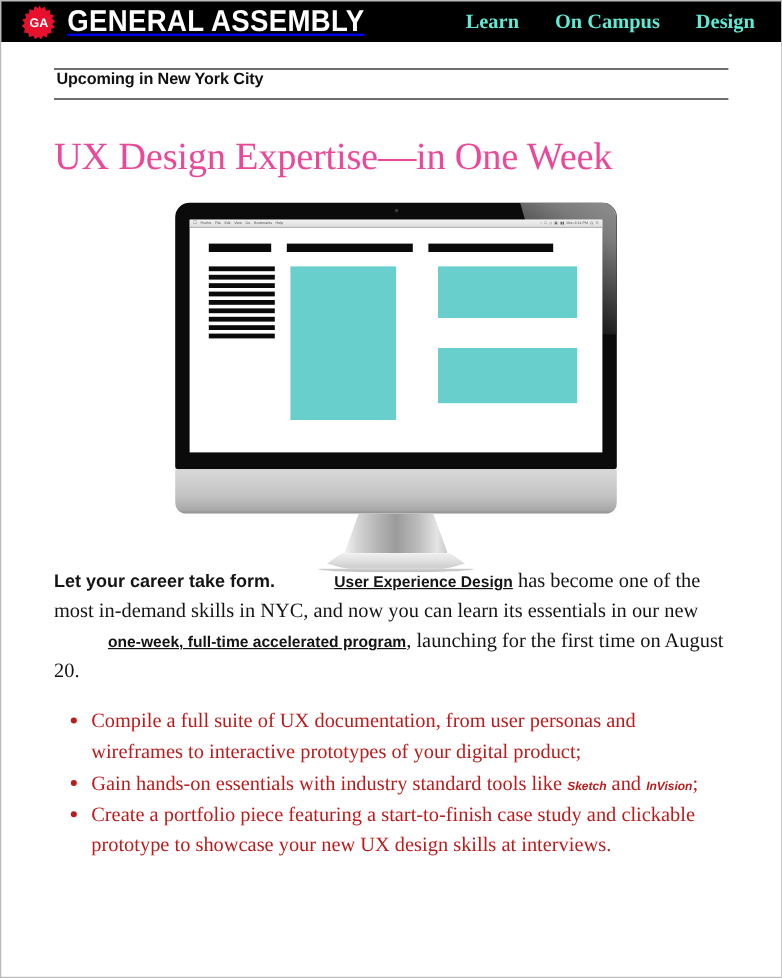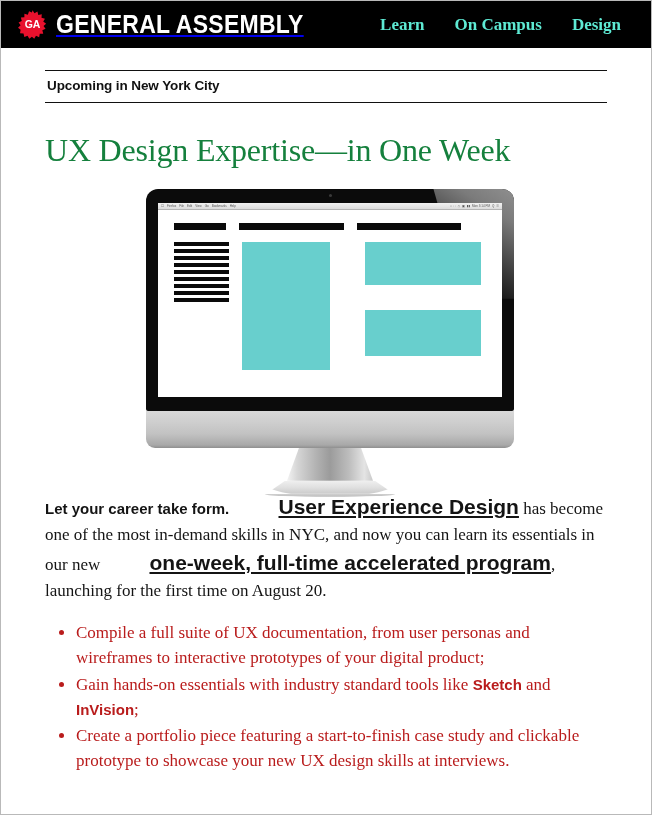--- a/index.html
+++ b/index.html
@@ -21,24 +21,24 @@
     box-sizing: border-box;
     border: 1px solid #b9b9b9;
     background: #fff;
     position: relative;
     overflow: hidden;
   }
 
   
   .site-header {
     background: #000;
-    height: 47px;
+    height: 34px;
     display: flex;
     align-items: center;
-    padding: 0 30px 0 17px;
+    padding: 0 22px 0 17px;
     box-sizing: border-box;
   }
   .brand {
     display: flex;
     align-items: center;
     gap: 9px;
   }
   .ga-badge {
     width: 29px;
     height: 29px;
@@ -74,35 +74,35 @@
 
   
   .content {
     padding: 0 44px;
   }
 
   .eyebrow-wrap {
     margin-top: 22px;
     border-top: 1.5px solid #111;
     border-bottom: 1.5px solid #111;
-    padding: 7px 0 9px 2px;
+    padding: 0 0 9px 2px;
   }
   .eyebrow {
     font-family: "Liberation Sans", sans-serif;
     font-weight: 700;
     font-size: 13.5px;
     color: #111;
     letter-spacing: -0.1px;
   }
 
   .page-title {
     font-family: "Liberation Serif", serif;
     font-weight: 400;
     font-size: 32px;
-    color: #15803d;
+    color: #ec4899;
     margin: 29px 0 0 0;
     letter-spacing: -0.2px;
     line-height: 1.15;
   }
 
   
   .figure {
     margin: 20px 0 0 0;
     height: 302px;
     position: relative;
@@ -263,38 +263,38 @@
     margin: 0 0 17px 0;
   }
   .body-copy .strong-sans {
     font-family: "Liberation Sans", sans-serif;
     font-weight: 700;
     font-size: 15px;
   }
   .body-copy a.ul-link {
     font-family: "Liberation Sans", sans-serif;
     font-weight: 700;
-    font-size: 21px;
+    font-size: 13px;
     color: #141414;
     text-decoration: underline;
     padding-left: 45px;
   }
   .body-copy ul {
     margin: 0;
     padding-left: 31px;
     list-style: disc;
   }
   .body-copy li {
     font-family: "Liberation Serif", serif;
     font-size: 17px;
     line-height: 1.48;
     color: #b91c1c;
     margin-bottom: 1px;
   }
-  .body-copy li .strong-sans { font-size: 15px; }
+  .body-copy li .strong-sans { font-size: 10px; font-style: italic; }
   .intro { margin-top: 8px; }
 </style>
 </head>
 <body>
 
 <div id="page">
 
   <header class="site-header">
     <a class="brand" href="#">
       <span class="ga-badge">

